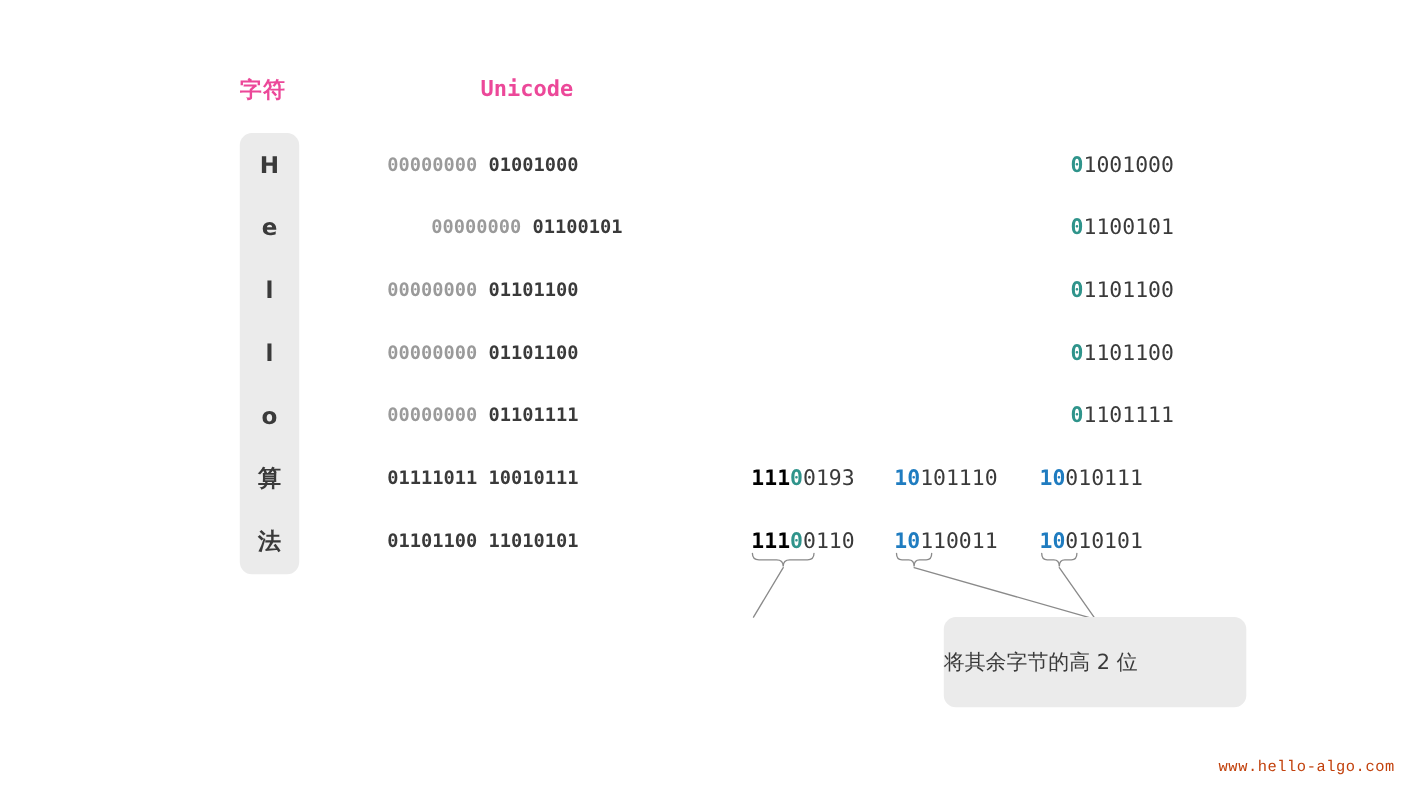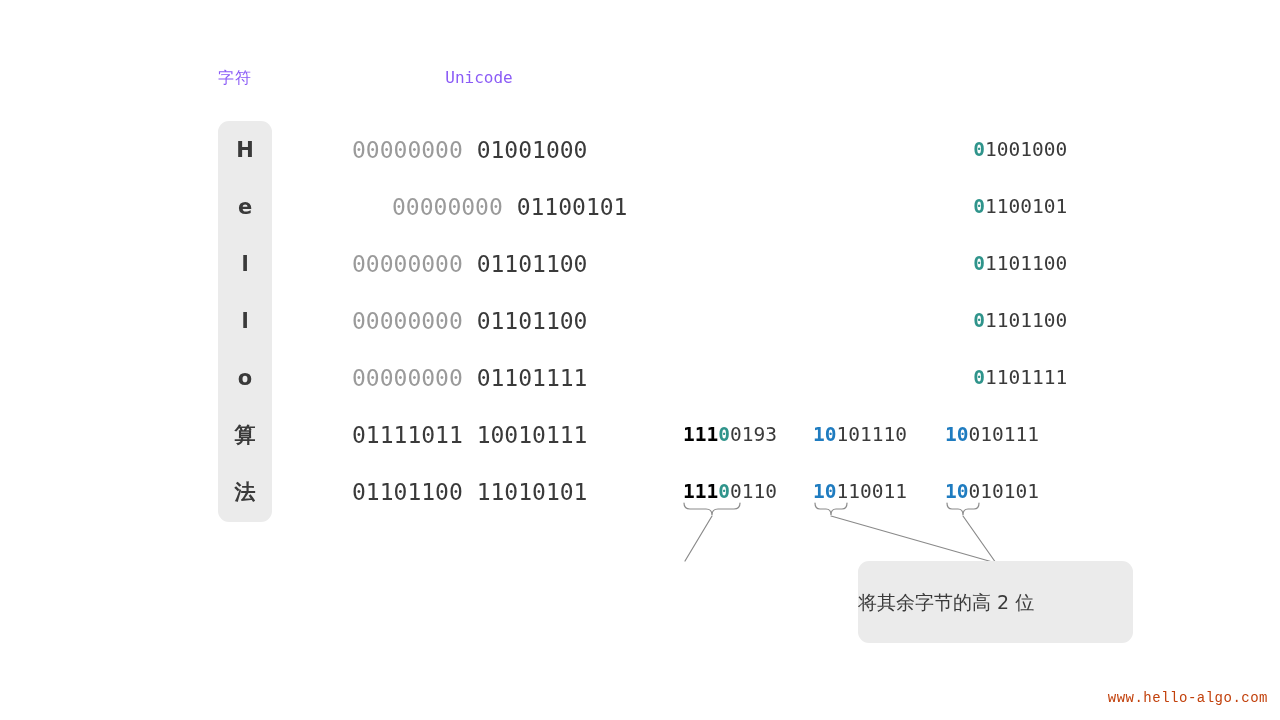--- a/index.html
+++ b/index.html
@@ -7,21 +7,21 @@
     width:1280px;height:720px;background:#ffffff;overflow:hidden;
     font-family:"DejaVu Sans","Liberation Sans",sans-serif;
     position:relative;
   }
   #stage{position:absolute;left:0;top:0;width:1280px;height:720px;}
 
   
   .hdr{
     position:absolute;
     font-family:"DejaVu Sans Mono","Liberation Mono",monospace;
-    font-weight:normal;font-size:16px;color:#8b5cf6;
+    font-weight:bold;font-size:20px;color:#ec4899;
     white-space:nowrap;
   }
   .hdr-char{left:218px;top:68px;font-family:"DejaVu Sans","Liberation Sans",sans-serif;letter-spacing:1px;}
   .hdr-uni{left:330px;top:68px;width:298px;text-align:center;}
   .hdr-utf{left:727px;top:68px;width:298px;text-align:center;}
 
   
   .charbox{
     position:absolute;left:218px;top:121px;width:54px;height:401px;
     background:#ebebeb;border-radius:11px;
@@ -31,22 +31,22 @@
     text-align:center;
     font-family:"DejaVu Sans","Liberation Sans",sans-serif;
     font-weight:bold;font-size:21px;color:#3a3a3a;
     line-height:26px;
   }
 
   
   .bin{
     position:absolute;
     font-family:"DejaVu Sans Mono","Liberation Mono",monospace;
-    font-size:23px;color:#3a3a3a;white-space:pre;
-    line-height:26px;letter-spacing:0px;
+    font-size:17px;color:#3a3a3a;white-space:pre;
+    line-height:26px;letter-spacing:0px;font-weight:bold;
   }
   .uni{left:352px;}
   .dim{color:#9a9a9a;}
   .b-green{color:#000000;font-weight:bold;}
   .b-teal{color:#2f948b;font-weight:bold;}
   .b-blue{color:#1f7cc0;font-weight:bold;}
   .b-plain{color:#3a3a3a;}
 
   .utfgrp{
     position:absolute;

